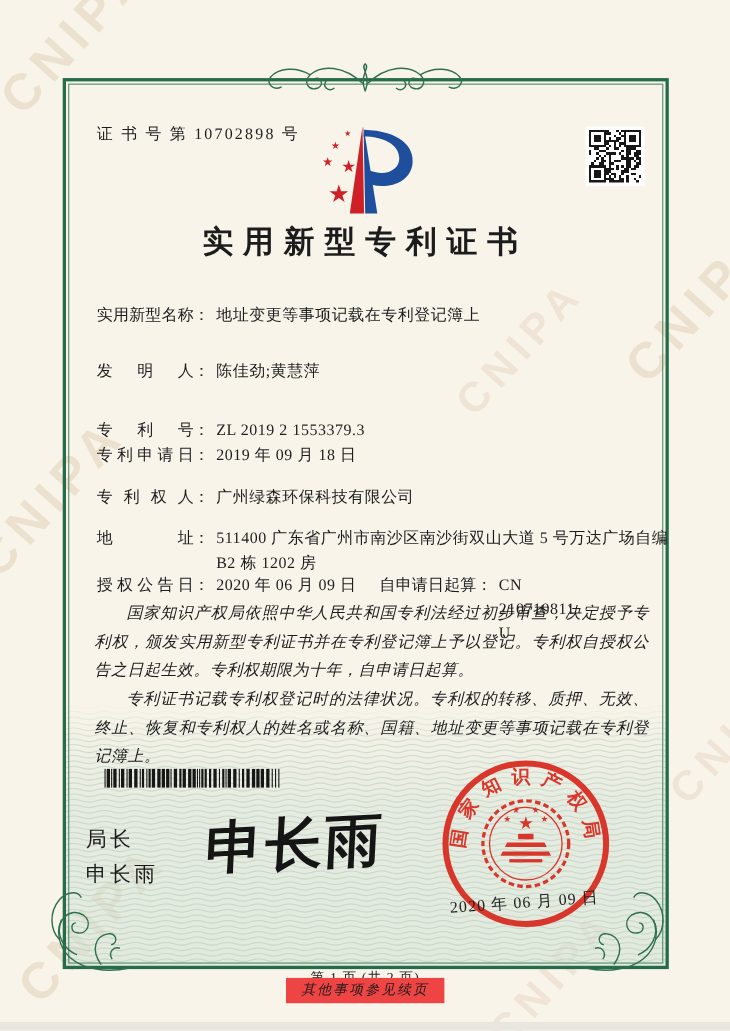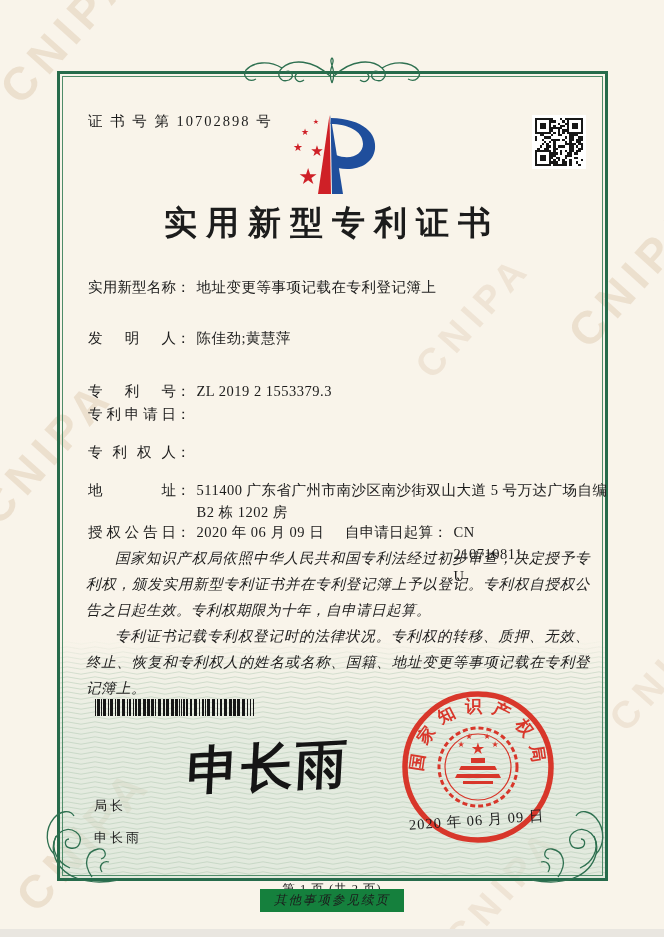--- a/index.html
+++ b/index.html
@@ -35,21 +35,21 @@
   .corner-orn.left  { left:40px;  top:806px; }
   .corner-orn.right { left:530px; top:806px; transform:scaleX(-1); }
   
   .content { position:absolute; inset:0; z-index:4; }
   .cert-no { position:absolute; left:88px; top:112px; font-size:14.5px; letter-spacing:2px; }
   .qr-wrap { position:absolute; left:532px; top:115px; background:#fff; padding:3px; }
   .qr-wrap svg { display:block; }
   .logo { position:absolute; left:278px; top:112px; }
   .title {
     position:absolute; left:0; top:201px; width:664px; text-align:center;
-    font-size:33px; font-weight:bold; letter-spacing:9px;
+    font-size:28px; font-weight:bold; letter-spacing:9px;
   }
   .fields { position:absolute; left:88px; top:272px; width:512px; }
   .frow { position:absolute; left:0; font-size:14.5px; line-height:22px; display:flex; }
   .fgroup { display:flex; }
   .flabel {
     display:inline-block; width:88px; text-align:justify; text-align-last:justify;
     flex:none;
   }
   .fcolon { flex:none; margin-right:6px; }
   .fvalue { letter-spacing:0.5px; }
@@ -57,34 +57,34 @@
   .frow.r1{top:4px;} .frow.r2{top:55px;} .frow.r3{top:108px;} .frow.r4{top:131px;}
   .frow.r5{top:169px;} .frow.r6{top:207px;} .frow.r7{top:249px;}
   .fgroup.g2 { position:absolute; left:257px; top:0; }
   .body-text { position:absolute; left:86px; top:546px; width:504px; font-size:14.5px;font-family:Liberation Mono, monospace; }
   .body-text p {
     font-style:italic; line-height:26px; text-indent:2em; letter-spacing:0.5px;
     text-align:justify;
   }
   #barcode { position:absolute; left:95px; top:699px; width:167px; height:17px; font-size:0; }
   #barcode span { display:inline-block; height:17px; background:#161616; vertical-align:top; }
-  .signer { position:absolute; left:94px; font-size:13px; letter-spacing:3px;margin-top:47px; }
+  .signer { position:absolute; left:78px; font-size:19px; letter-spacing:3px; }
   .signer.t { top:750px; }
   .signer.n { top:782px; }
   .sig-script {
     position:absolute; left:178px; top:733px; width:180px; text-align:center;
     font-size:52px; font-weight:bold; color:#151515;
     font-family:"DejaVu Sans",sans-serif;
     transform:rotate(-3deg) skewX(-6deg); letter-spacing:2px;
   }
   .seal { position:absolute; left:397px; top:686px; z-index:5; }
   .pagenum { position:absolute; left:0; top:849px; width:664px; text-align:center; font-size:12.5px; letter-spacing:1px;margin-top:32px; }
   .cont-note {
     position:absolute; left:50%; top:889px; transform:translateX(-50%);
-    background:#15803d; padding:3px 14px; font-size:12.5px; letter-spacing:2px; font-style:italic;
+    background:#ef4444; padding:3px 14px; font-size:12.5px; letter-spacing:2px; font-style:italic;
   }
   .bottom-strip { position:absolute; left:0; bottom:0; width:664px; height:8px; background:#e9e6e0; z-index:6; }
 </style>
 </head>
 <body>
 
 <div class="wm" style="left:-20px; top:4px;">CNIPA</div>
 <div class="wm small" style="left:398px; top:295px;">CNIPA</div>
 <div class="wm" style="left:548px; top:248px;">CNIPA</div>
 <div class="wm" style="left:-42px; top:425px;">CNIPA</div>
@@ -454,24 +454,26 @@
       <span class="fvalue">陈佳劲;黄慧萍</span>
     </div>
     <div class="frow r3">
       <span class="flabel">专利号</span>
         <span class="fcolon">：</span>
       <span class="fvalue">ZL 2019 2 1553379.3</span>
     </div>
     <div class="frow r4">
       <span class="flabel">专利申请日</span>
         <span class="fcolon">：</span>
+      <span class="fvalue">2019 年 09 月 18 日</span>
     </div>
     <div class="frow r5">
       <span class="flabel">专利权人</span>
         <span class="fcolon">：</span>
+      <span class="fvalue">广州绿森环保科技有限公司</span>
     </div>
     <div class="frow r6">
       <span class="flabel">地址</span>
         <span class="fcolon">：</span>
       <span class="fvalue wrap">511400 广东省广州市南沙区南沙街双山大道 5 号万达广场自编 B2 栋 1202 房</span>
     </div>
     <div class="frow r7">
       <span class="fgroup">
         <span class="flabel">授权公告日</span>
           <span class="fcolon">：</span>

